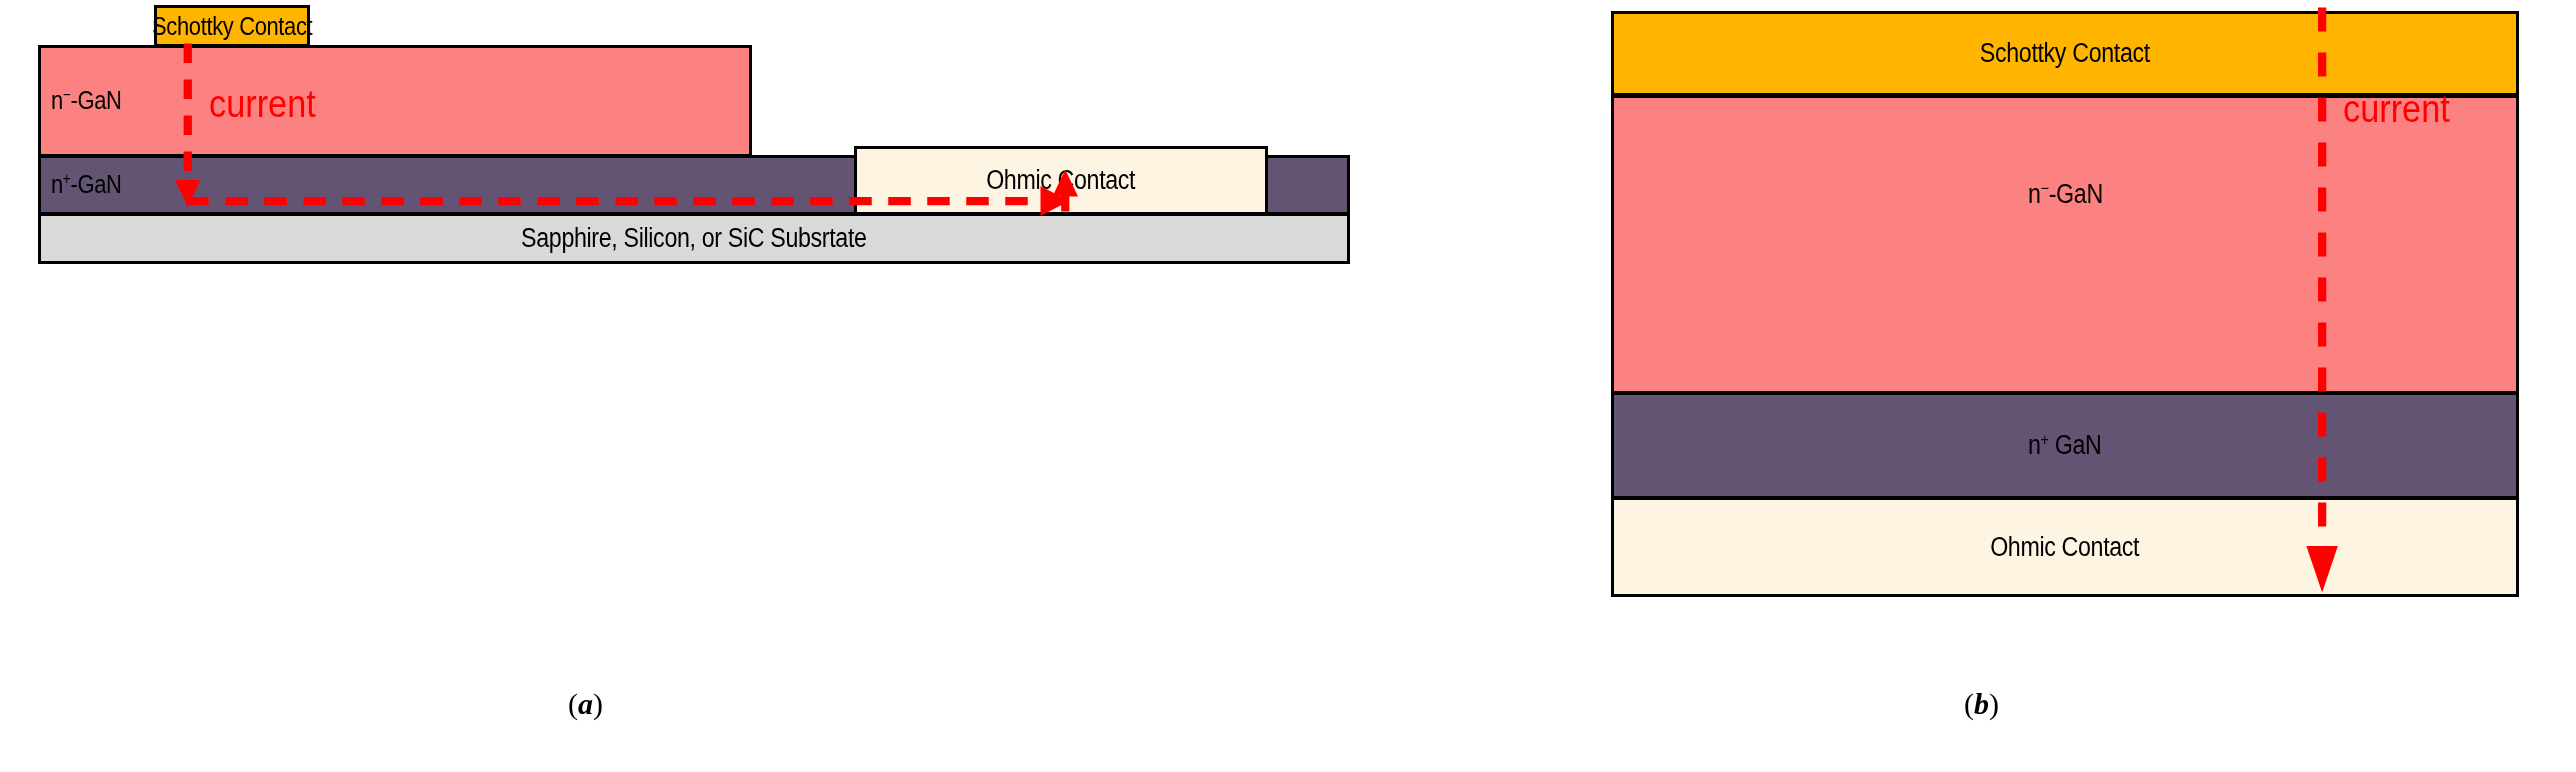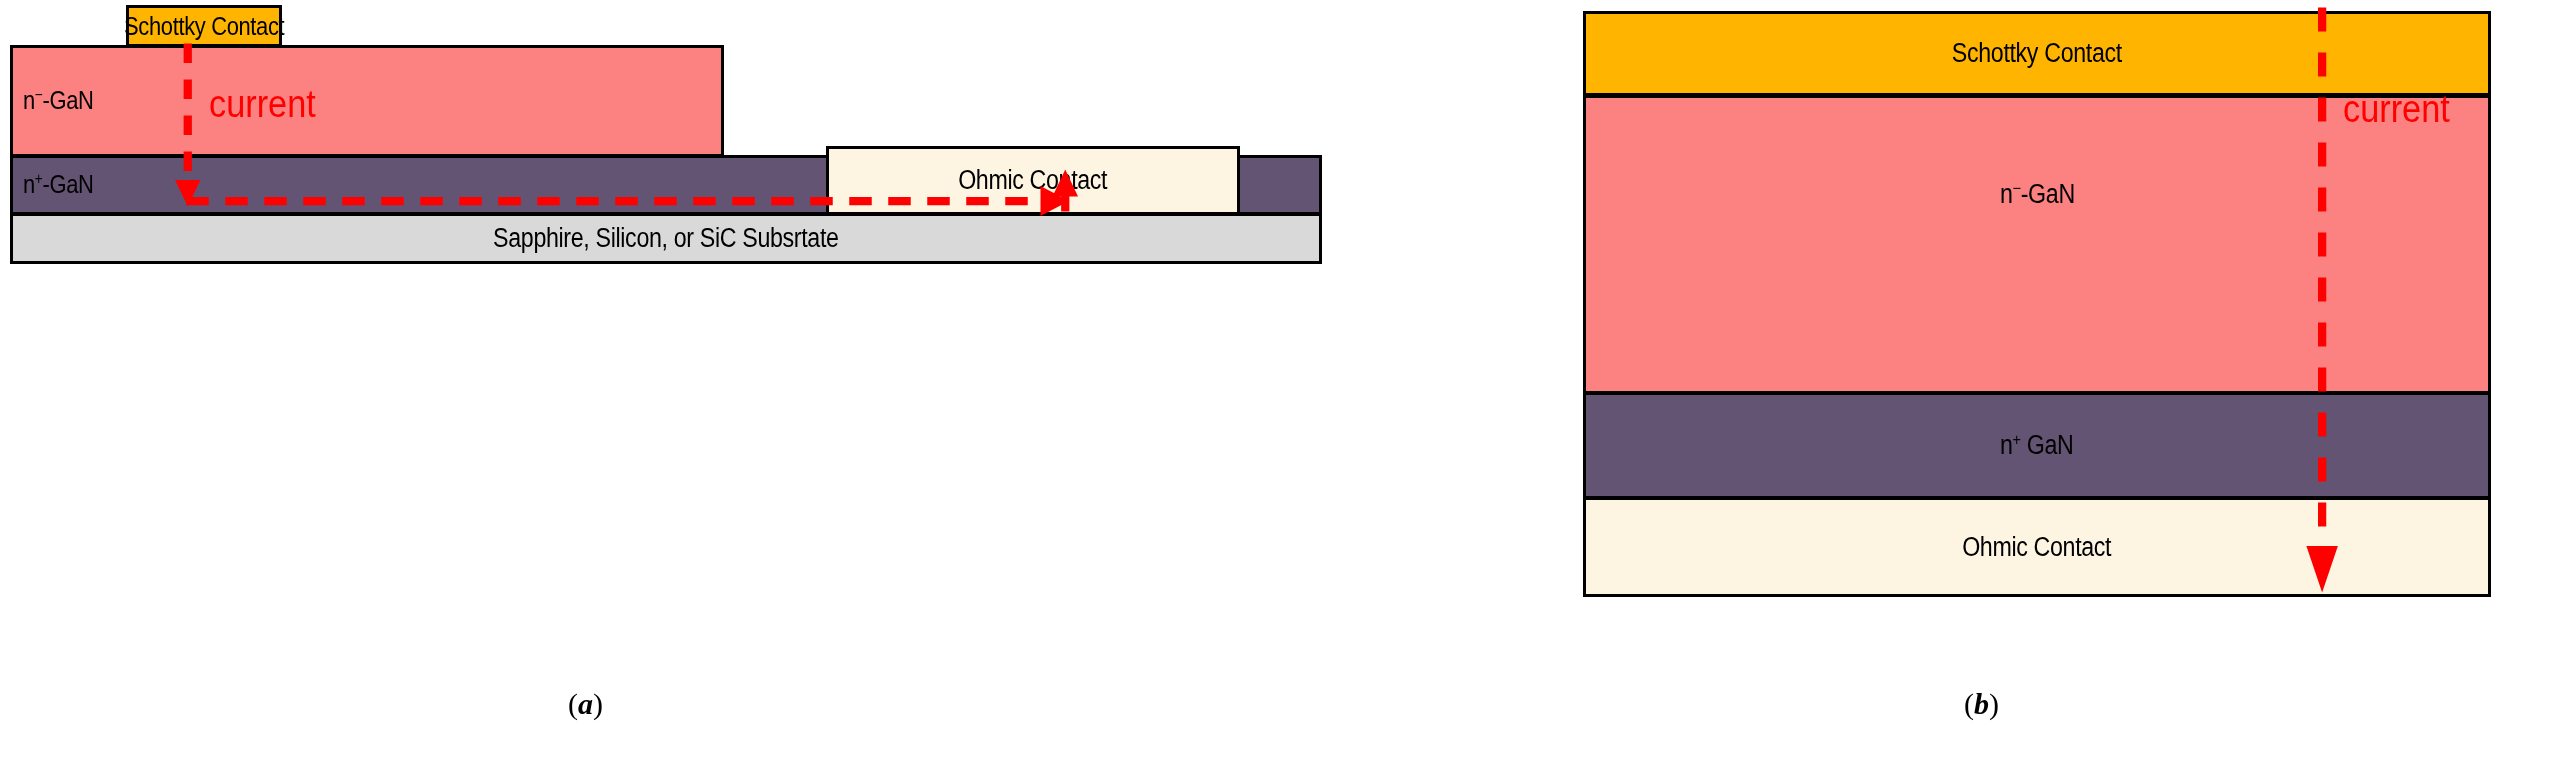--- a/index.html
+++ b/index.html
@@ -23,20 +23,21 @@
   }
 
   
   .layer {
     position: absolute;
     box-sizing: border-box;
     border: 3.8px solid #000000;
     display: flex;
     align-items: center;
     overflow: visible;
+    margin-left: 28px;
   }
   .layer-label {
     font-family: "Liberation Sans", sans-serif;
     color: #000000;
     white-space: nowrap;
     line-height: 1;
     letter-spacing: -0.4px;
     transform: scaleX(0.86);
     transform-origin: left center;
   }

